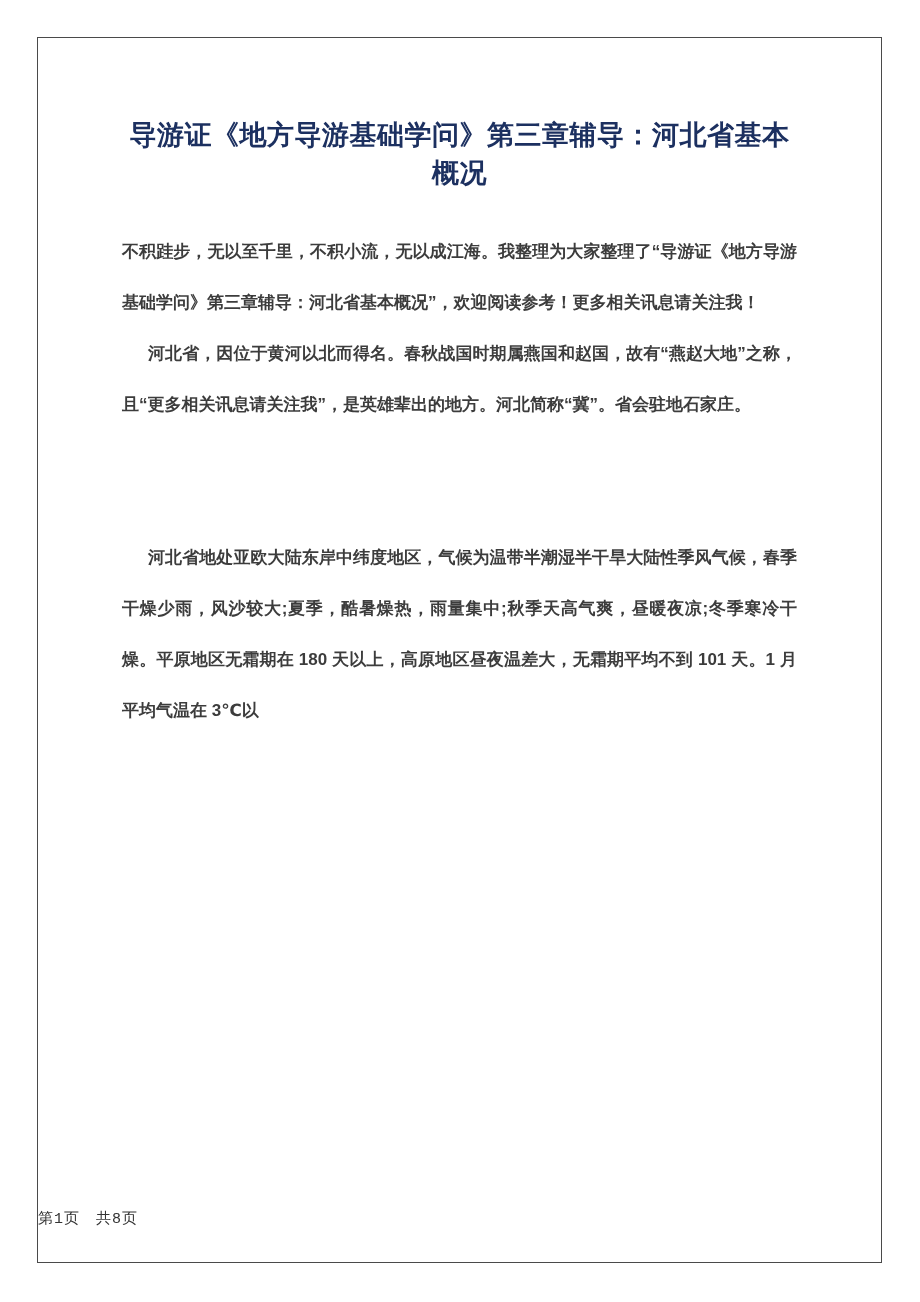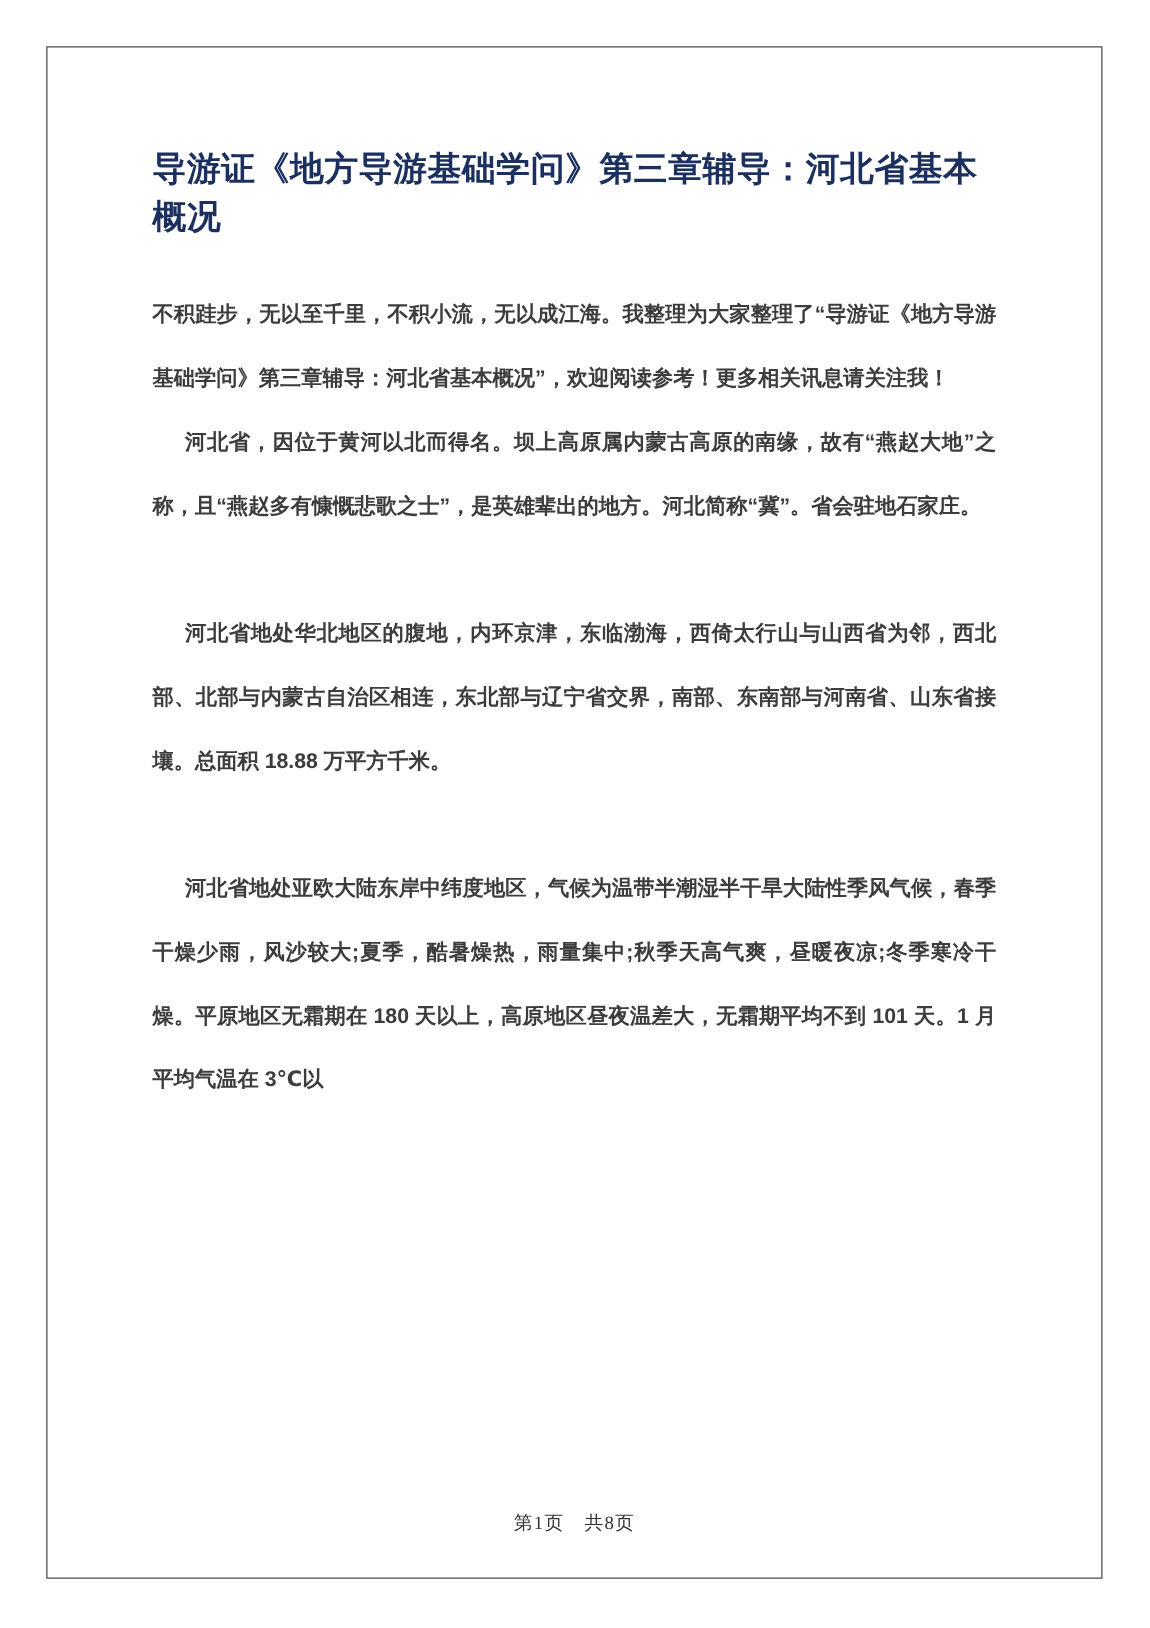--- a/index.html
+++ b/index.html
@@ -29,61 +29,61 @@
     background: var(--page-background);
   }
   .content {
     position: absolute;
     left: 84px; right: 84px; top: 78px;
   }
   .doc-title {
     font-size: 27px;
     font-weight: bold;
     color: var(--title-text);
+    text-align: center;
     line-height: 38px;
     letter-spacing: 0.5px;
     margin-bottom: 34px;
   }
   .para {
     font-size: 17px;
     color: var(--body-text);
     line-height: 51px;
     text-align: justify;
     text-justify: inter-ideograph;
     word-break: break-all;
     font-weight: bold;
   }
   .para.indent { text-indent: 26px; }
   .blank-line { height: 51px; }
   .page-footer {
     position: absolute;
     left: 0; right: 0; bottom: 34px;
-    text-align: center;
-    font-family: Liberation Serif, serif;
+    text-align: left;
+    font-family: Liberation Mono, monospace;
     font-size: 15px;
     color: var(--footer-text);
     letter-spacing: 1px;
   }
 </style>
 </head>
 <body>
 
 <div class="page">
   <div class="frame">
     <div class="content">
 
       <div class="doc-title">导游证《地方导游基础学问》第三章辅导：河北省基本概况</div>
 
       <div class="para">不积跬步，无以至千里，不积小流，无以成江海。我整理为大家整理了“导游证《地方导游基础学问》第三章辅导：河北省基本概况”，欢迎阅读参考！更多相关讯息请关注我！</div>
 
-      <div class="para indent">河北省，因位于黄河以北而得名。坝上高原属内蒙古高原的南缘，故有“燕赵大地”之称，且“燕赵多有慷慨悲歌之士”，是英雄辈出的地方。河北简称“冀”。省会驻地石家庄。</div>
+      <div class="para indent">河北省，因位于黄河以北而得名。春秋战国时期属燕国和赵国，故有“燕赵大地”之称，且“更多相关讯息请关注我”，是英雄辈出的地方。河北简称“冀”。省会驻地石家庄。</div>
 
       <div class="blank-line"></div>
 
-      <div class="para indent">河北省地处华北地区的腹地，内环京津，东临渤海，西倚太行山与山西省为邻，西北部、北部与内蒙古自治区相连，东北部与辽宁省交界，南部、东南部与河南省、山东省接壤。总面积 18.88 万平方千米。</div>
 
 
 
       <div class="blank-line"></div>
 
       <div class="para indent">河北省地处亚欧大陆东岸中纬度地区，气候为温带半潮湿半干旱大陆性季风气候，春季干燥少雨，风沙较大;夏季，酷暑燥热，雨量集中;秋季天高气爽，昼暖夜凉;冬季寒冷干燥。平原地区无霜期在 180 天以上，高原地区昼夜温差大，无霜期平均不到 101 天。1 月平均气温在 3℃以</div>
 
     </div>
 
     <div class="page-footer">第1页　共8页</div>

